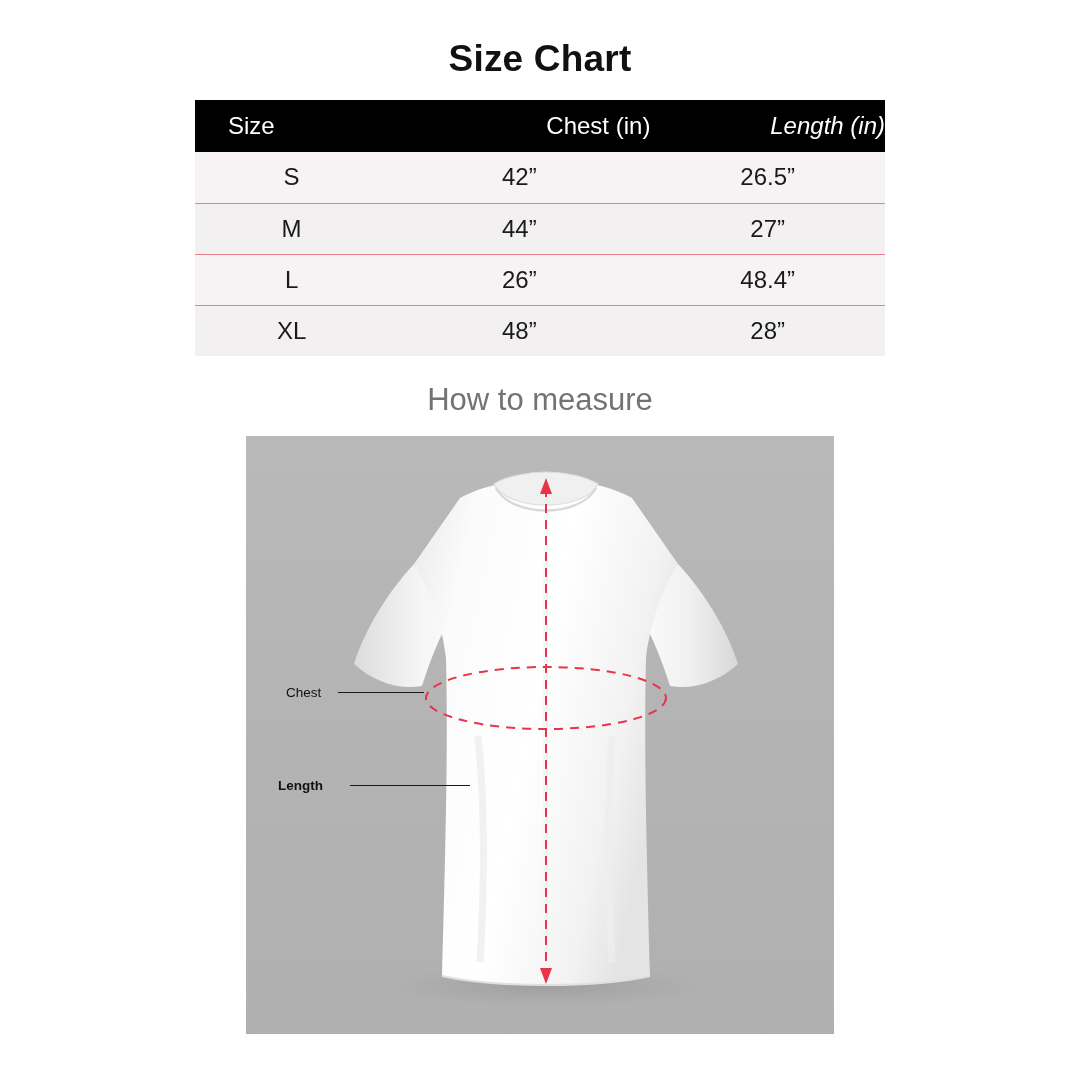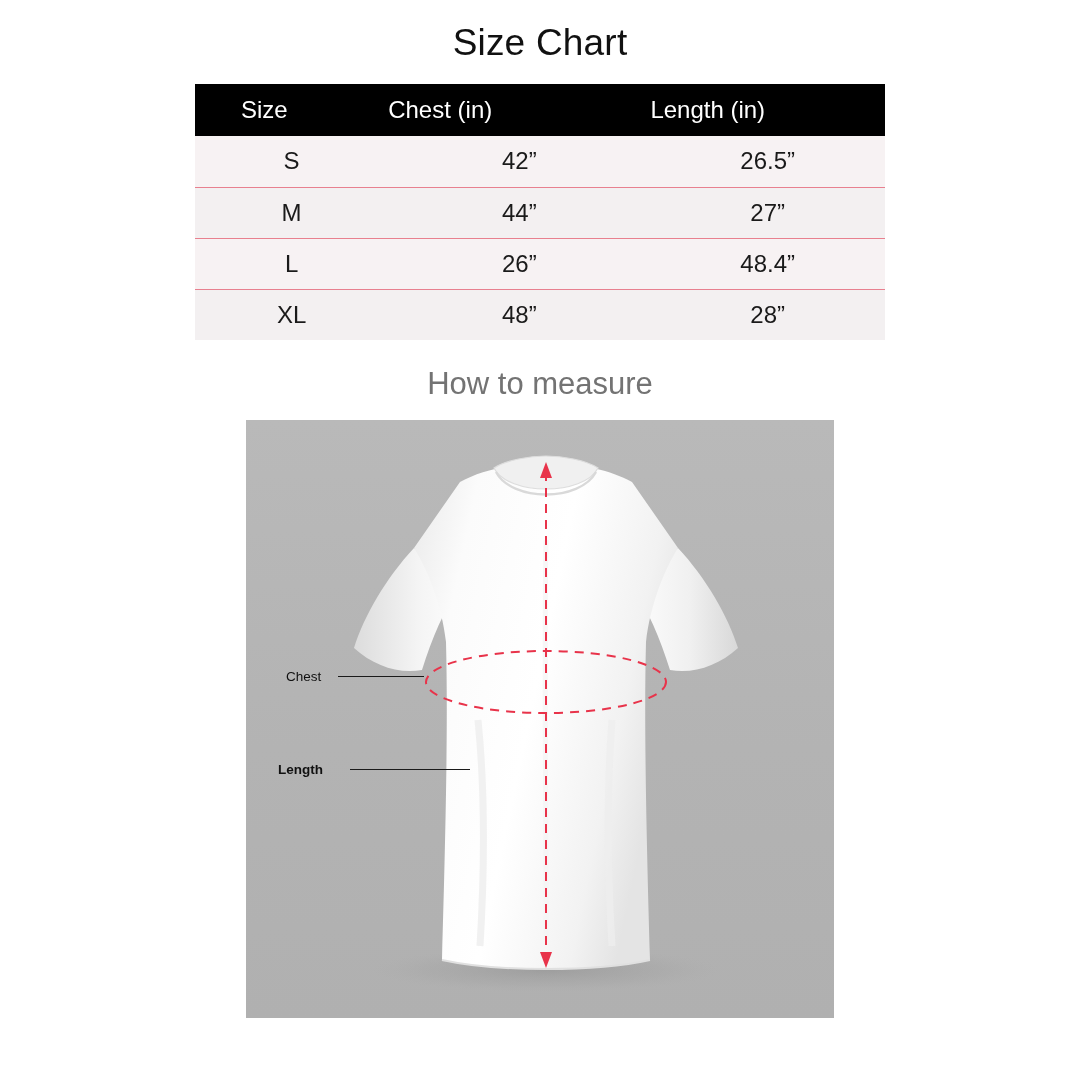--- a/index.html
+++ b/index.html
@@ -15,53 +15,53 @@
     position: relative;
     width: 1080px;
     height: 1080px;
     background: #ffffff;
   }
 
   
   .main-title {
     text-align: center;
     font-size: 37px;
-    font-weight: 400;
+    font-weight: 700;
     letter-spacing: 0.2px;
-    padding-top: 22px;
+    padding-top: 38px;
     color: #111111;
   }
 
   
   .table-wrap {
     margin: 20px auto 0 auto;
     width: 690px;
   }
   table.size-table {
     width: 100%;
     border-collapse: collapse;
     table-layout: fixed;
   }
   table.size-table thead th {
     background: #000000;
     color: #ffffff;
     font-weight: 400;
     font-size: 24px;
     height: 52px;
     vertical-align: middle;
-    text-align: left;
+    text-align: right;
   }
   table.size-table thead th.col-size {
     text-align: left;
-    padding-left: 46px;
+    padding-left: 33px;
     width: 28%;
     margin-left: 24px;
   }
   table.size-table thead th.col-chest { width: 38%; }
-  table.size-table thead th.col-length { width: 34%; }
+  table.size-table thead th.col-length { width: 34%; font-style: italic; }
 
   table.size-table tbody td {
     height: 51px;
     font-size: 24px;
     text-align: center;
     vertical-align: middle;
     border-bottom: 1.6px solid #e8808f;
     color: #1a1a1a;
   }
   table.size-table tbody tr:nth-child(odd) td { background: #f7f2f3; }

